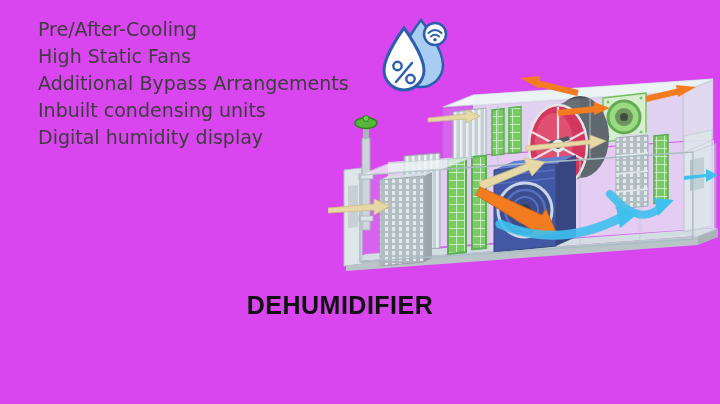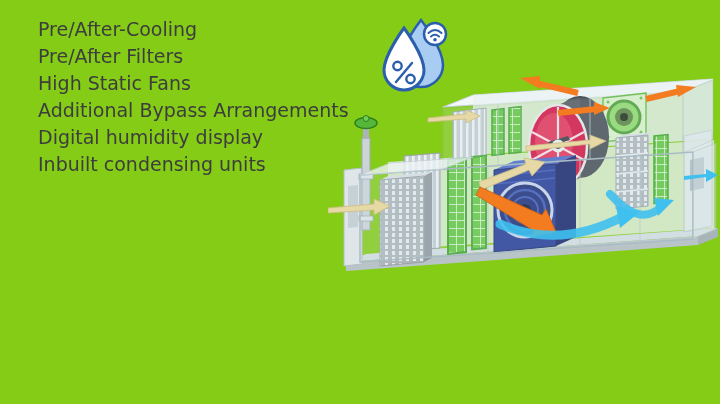--- a/index.html
+++ b/index.html
@@ -1,17 +1,17 @@
 <!DOCTYPE html>
 <html><head>
 <meta charset="utf-8">
 <style>
   html,body { margin:0; padding:0; background:#fff; }
   .stage {
-    position:relative; width:720px; height:404px; background:#84cc16;
+    position:relative; width:720px; height:404px; background:#d946ef;
     overflow:hidden; font-family:"DejaVu Sans", sans-serif;
   }
   .features {
     position:absolute; left:38px; top:16px;
     color:#3d3d3d; font-size:19px; line-height:27px; white-space:nowrap;
   }
   .feature-item { height:27px; }
   .main-title {
     position:absolute; left:0; top:291px; width:680px; text-align:center;
     font-family:"Liberation Sans", sans-serif; font-weight:bold;
@@ -20,25 +20,24 @@
   .drop-icon { position:absolute; left:374px; top:13px; }
   .machine { position:absolute; left:328px; top:76px; }
 </style>
 </head>
 <body>
 
 <div class="stage">
 
   <div class="features">
     <div class="feature-item">Pre/After-Cooling</div>
-    <div class="feature-item">Pre/After Filters</div>
     <div class="feature-item">High Static Fans</div>
     <div class="feature-item">Additional Bypass Arrangements</div>
+    <div class="feature-item">Inbuilt condensing units</div>
     <div class="feature-item">Digital humidity display</div>
-    <div class="feature-item">Inbuilt condensing units</div>
   </div>
 
   <svg class="drop-icon" width="82" height="82" viewBox="0 0 82 82">
     <path d="M47 7 C47 7 25 35 25 52 a22 22 0 0 0 44 0 C69 35 47 7 47 7 Z" fill="#a9cdf2" stroke="#2b5fad" stroke-width="2.5"></path>
     <g>
       <circle cx="61" cy="21" r="11" fill="#ffffff" stroke="#2b5fad" stroke-width="2.5"></circle>
       <path d="M54.5 20 Q61 14 67.5 20" fill="none" stroke="#2b5fad" stroke-width="2" stroke-linecap="round"></path>
       <path d="M57 23.5 Q61 20 65 23.5" fill="none" stroke="#2b5fad" stroke-width="2" stroke-linecap="round"></path>
       <circle cx="61" cy="26.8" r="1.8" fill="#2b5fad"></circle>
     </g>
@@ -197,14 +196,15 @@
         <polygon points="292,152 312,136 288,130" fill="#3fc0ee"></polygon>
       </g>
       <g>
         <path d="M282,118 Q312,152 334,130" fill="none" stroke="#3fc0ee" stroke-width="8" stroke-linecap="round" opacity="0.9"></path>
         <polygon points="330,140 346,124 326,122" fill="#3fc0ee"></polygon>
       </g>
       <polygon points="356,100 378,98 378,93 390,99 378,106 378,101 356,104" fill="#3fc0ee"></polygon>
     </g>
   </svg>
 
+  <div class="main-title">DEHUMIDIFIER</div>
 
 </div>
 
 </body></html>

